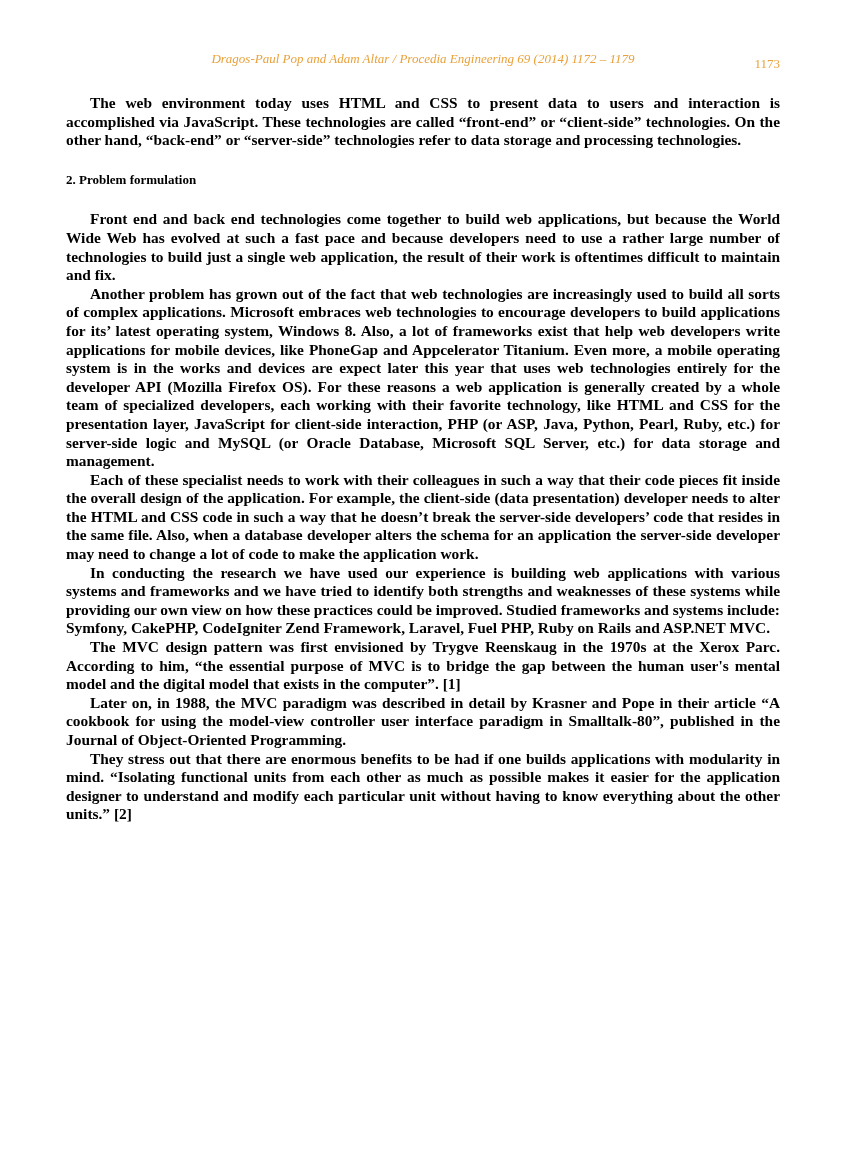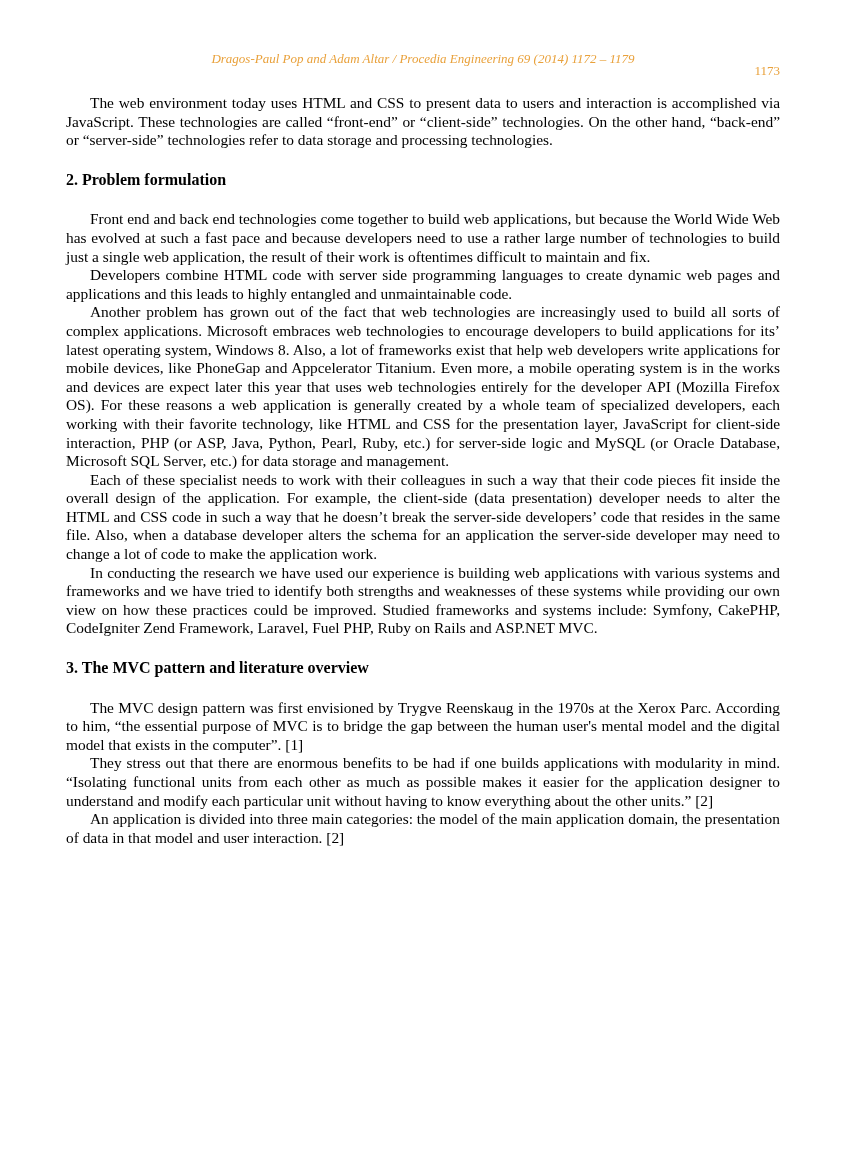--- a/index.html
+++ b/index.html
@@ -30,58 +30,57 @@
     display: block;
     text-align: center;
     font-style: italic;
     padding: 0 30px;
     white-space: nowrap;
     overflow: hidden;
   }
   .page-number {
     position: absolute;
     right: 0;
-    top: 12px;
+    top: 5px;
     font-style: normal;
   }
   .content {
     margin-top: 26px;
     font-size: 15.4px;
     line-height: 18.6px;
     text-align: justify;
   }
   .para {
     margin: 0;
     text-indent: 24px;
+    font-weight: bold;
   }
   .heading {
-    font-size: 16px;
+    font-size: 13px;
     font-weight: bold;
     text-align: left;
     margin: 21px 0 21px 0;
     text-indent: 0;
   }
 </style>
 </head>
 <body>
 
 <div class="page">
 
   <div class="header" style="color: rgb(233, 161, 59);">
     <span class="running-title">Dragos-Paul Pop and Adam Altar / Procedia Engineering 69 (2014) 1172 – 1179</span>
     <span class="page-number">1173</span>
   </div>
 
   <div class="content">
     <p class="para">The web environment today uses HTML and CSS to present data to users and interaction is accomplished via JavaScript. These technologies are called “front-end” or “client-side” technologies. On the other hand, “back-end” or “server-side” technologies refer to data storage and processing technologies.</p>
     <h2 class="heading">2. Problem formulation</h2>
     <p class="para">Front end and back end technologies come together to build web applications, but because the World Wide Web has evolved at such a fast pace and because developers need to use a rather large number of technologies to build just a single web application, the result of their work is oftentimes difficult to maintain and fix.</p>
-    <p class="para">Developers combine HTML code with server side programming languages to create dynamic web pages and applications and this leads to highly entangled and unmaintainable code.</p>
     <p class="para">Another problem has grown out of the fact that web technologies are increasingly used to build all sorts of complex applications. Microsoft embraces web technologies to encourage developers to build applications for its’ latest operating system, Windows 8. Also, a lot of frameworks exist that help web developers write applications for mobile devices, like PhoneGap and Appcelerator Titanium. Even more, a mobile operating system is in the works and devices are expect later this year that uses web technologies entirely for the developer API (Mozilla Firefox OS). For these reasons a web application is generally created by a whole team of specialized developers, each working with their favorite technology, like HTML and CSS for the presentation layer, JavaScript for client-side interaction, PHP (or ASP, Java, Python, Pearl, Ruby, etc.) for server-side logic and MySQL (or Oracle Database, Microsoft SQL Server, etc.) for data storage and management.</p>
     <p class="para">Each of these specialist needs to work with their colleagues in such a way that their code pieces fit inside the overall design of the application. For example, the client-side (data presentation) developer needs to alter the HTML and CSS code in such a way that he doesn’t break the server-side developers’ code that resides in the same file. Also, when a database developer alters the schema for an application the server-side developer may need to change a lot of code to make the application work.</p>
     <p class="para">In conducting the research we have used our experience is building web applications with various systems and frameworks and we have tried to identify both strengths and weaknesses of these systems while providing our own view on how these practices could be improved. Studied frameworks and systems include: Symfony, CakePHP, CodeIgniter Zend Framework, Laravel, Fuel PHP, Ruby on Rails and ASP.NET MVC.</p>
-    <h2 class="heading">3. The MVC pattern and literature overview</h2>
     <p class="para">The MVC design pattern was first envisioned by Trygve Reenskaug in the 1970s at the Xerox Parc. According to him, “the essential purpose of MVC is to bridge the gap between the human user's mental model and the digital model that exists in the computer”. [1]</p>
+    <p class="para">Later on, in 1988, the MVC paradigm was described in detail by Krasner and Pope in their article “A cookbook for using the model-view controller user interface paradigm in Smalltalk-80”, published in the Journal of Object-Oriented Programming.</p>
     <p class="para">They stress out that there are enormous benefits to be had if one builds applications with modularity in mind. “Isolating functional units from each other as much as possible makes it easier for the application designer to understand and modify each particular unit without having to know everything about the other units.” [2]</p>
-    <p class="para">An application is divided into three main categories: the model of the main application domain, the presentation of data in that model and user interaction. [2]</p>
   </div>
 
 </div>
 
 </body></html>

